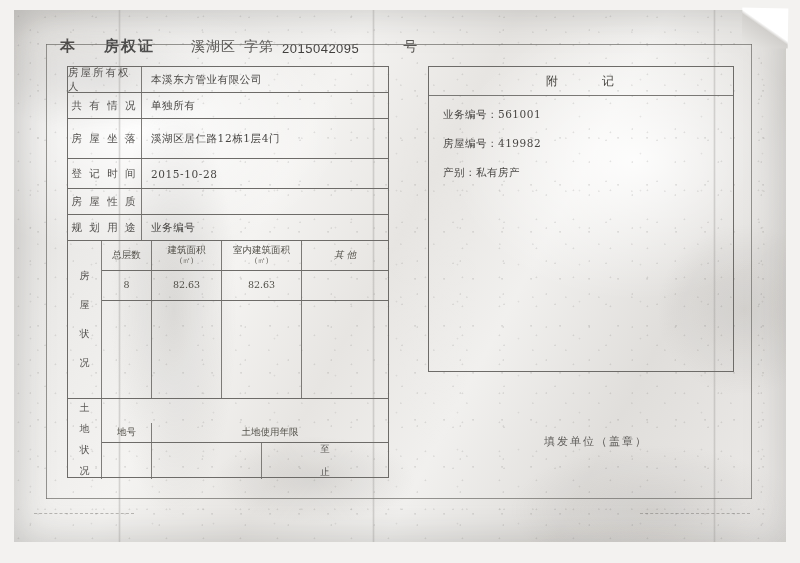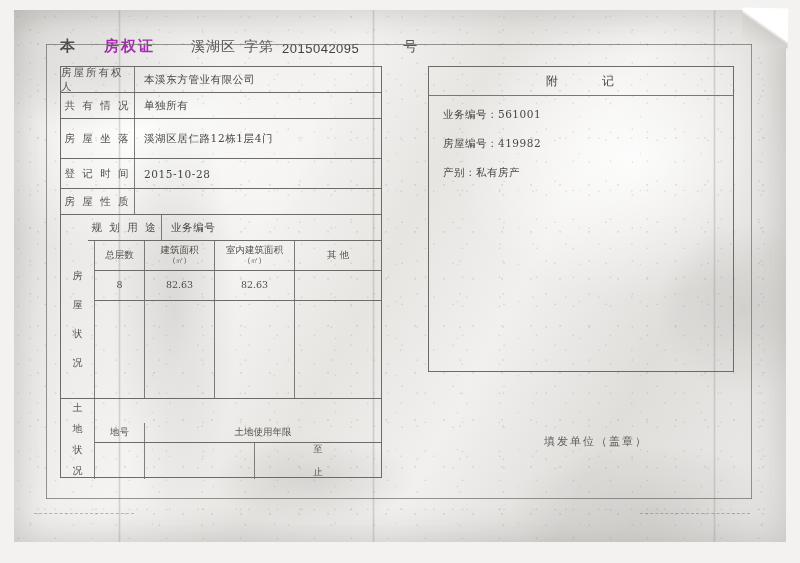--- a/index.html
+++ b/index.html
@@ -113,21 +113,21 @@
     font-weight: 700;
     color: #3a3836;
     margin-left: 14px;
     letter-spacing: 1px;
     opacity: .88;
   }
   .hdr-title {
     font-family: "DejaVu Serif", serif;
     font-size: 15px;
     font-weight: 700;
-    color: #a21caf;
+    color: #404040;
     margin-left: 20px;
     letter-spacing: 2px;
     opacity: .92;
   }
   .hdr-zone {
     font-family: "DejaVu Serif", serif;
     font-size: 14px;
     color: #3c3a37;
     letter-spacing: 1px;
     opacity: .85;
@@ -151,21 +151,21 @@
     font-family: "DejaVu Serif", serif;
     font-size: 14px;
     color: #3c3a37;
     margin-left: 36px;
     opacity: .85;
   }
 
   
   .ltable {
     position: absolute;
-    left: 14px;
+    left: 21px;
     top: 36px;
     width: 322px;
     height: 412px;
     border: 1px solid #6d6b68;
     box-sizing: border-box;
   }
   .lrow {
     display: flex;
     border-bottom: 1px solid #6d6b68;
     box-sizing: border-box;
@@ -195,21 +195,21 @@
     font-size: 10.5px;
     color: #33312e;
     letter-spacing: .6px;
     opacity: .9;
   }
   .h-owner   { height: 26px; }
   .h-share   { height: 26px; }
   .h-addr    { height: 40px; }
   .h-reg     { height: 30px; }
   .h-nature  { height: 26px; }
-  .h-use     { height: 26px; margin-left: 27px; }
+  .h-use     { height: 26px; }
 
   
   .hstatus {
     display: flex;
     height: 158px;
     border-bottom: 1px solid #6d6b68;
     box-sizing: border-box;
   }
   .hstatus-label {
     width: 34px;
@@ -254,21 +254,21 @@
     display: flex;
     align-items: center;
     justify-content: center;
     text-align: center;
     font-family: "DejaVu Serif", serif;
     font-size: 9.5px;
     line-height: 1.15;
     color: #39372f;
     opacity: .88;
   }
-  .hc:last-child { border-right: none; }
+  .hc:last-child { border-right: none; font-style: italic; }
   .hc-floors { width: 50px; flex: 0 0 50px; }
   .hc-built  { width: 70px; flex: 0 0 70px; }
   .hc-inner  { width: 80px; flex: 0 0 80px; }
   .hc-other  { flex: 1 1 auto; }
   .sub { font-size: 8px; display: block; opacity: .8; }
 
   
   .lland {
     display: flex;
     height: 80px;

